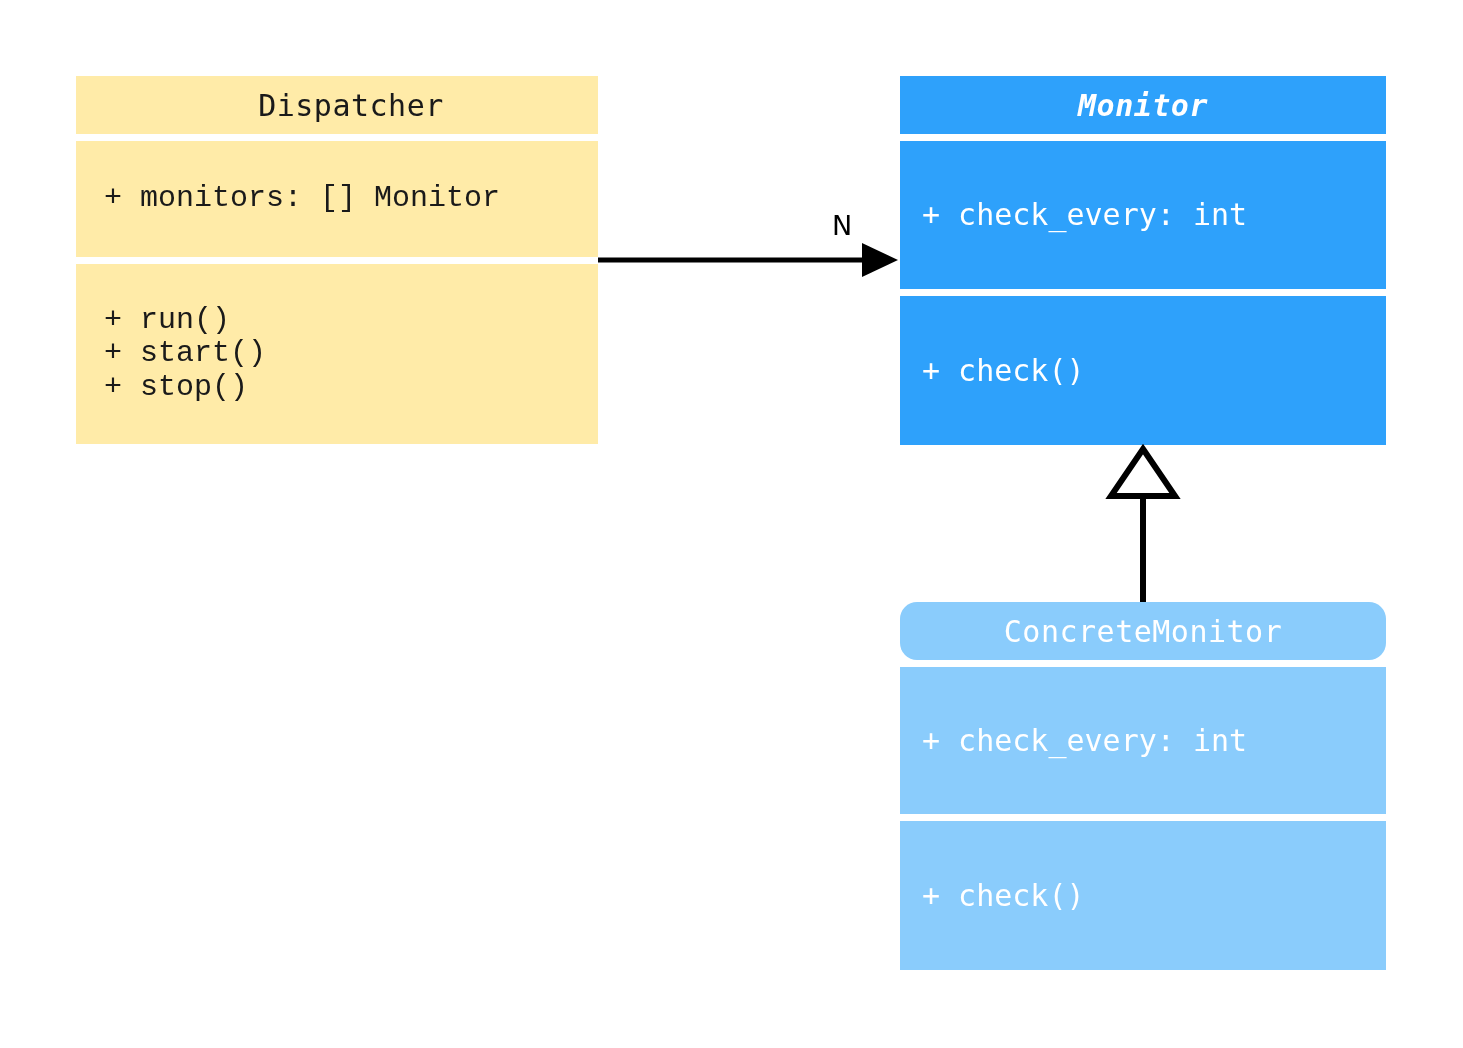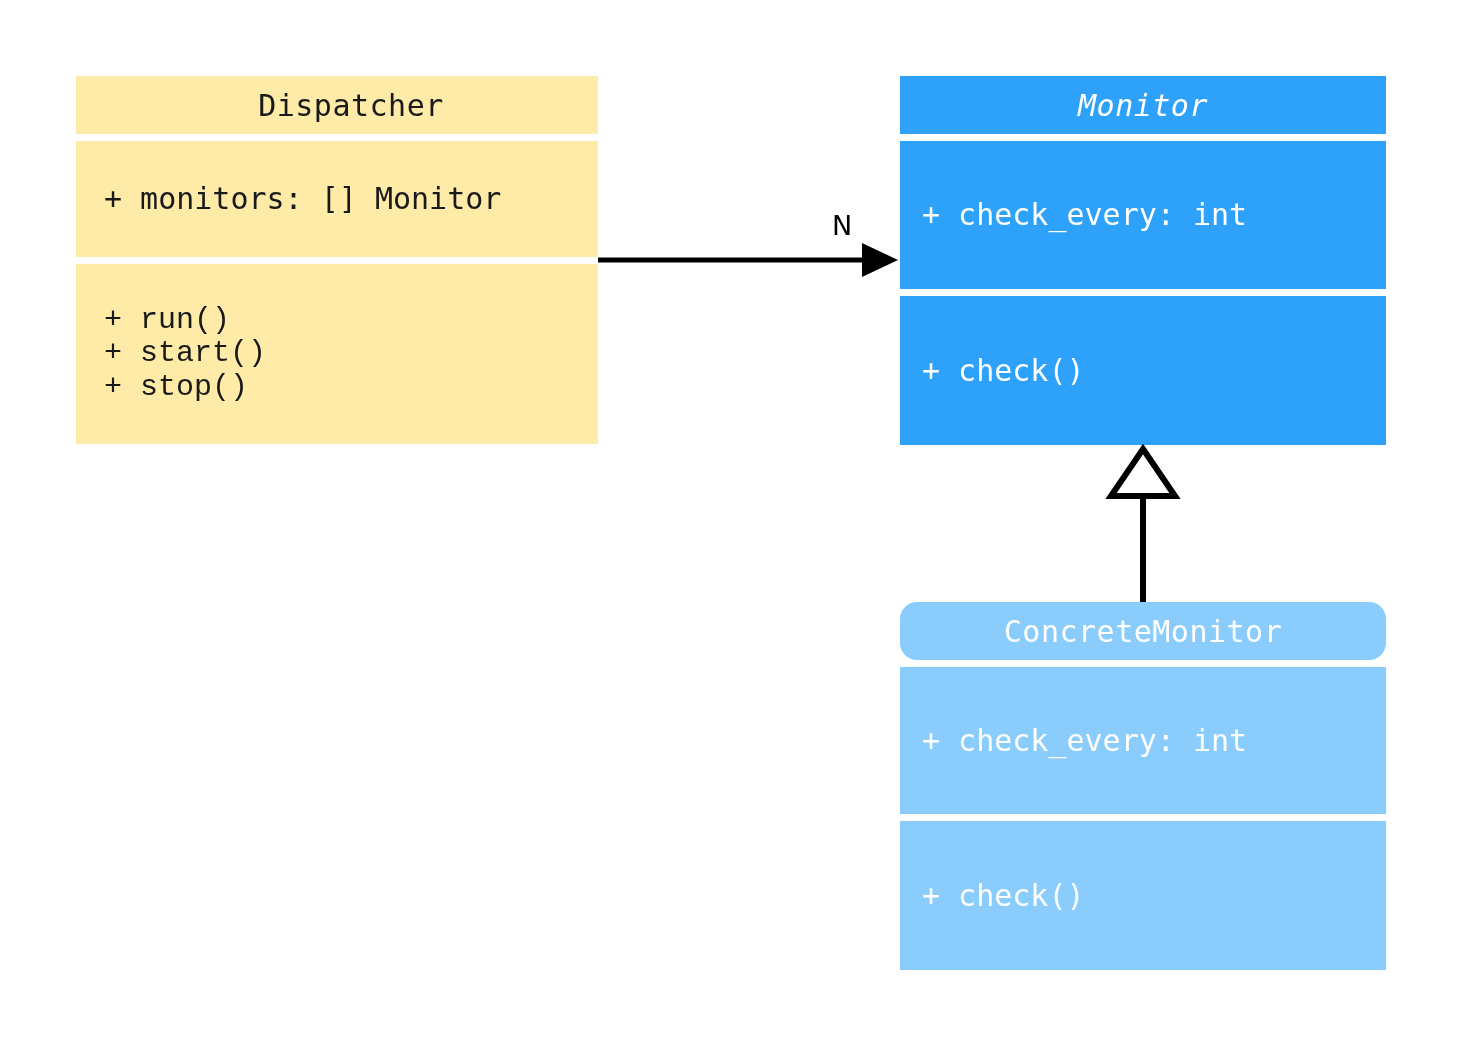--- a/index.html
+++ b/index.html
@@ -33,20 +33,21 @@
   .uml-title {
     display: flex;
     align-items: center;
     justify-content: center;
     font-size: 30px;
     letter-spacing: 0.5px;
     white-space: nowrap;
   }
   .uml-title.abstract {
     font-style: italic;
+    font-weight: bold;
   }
   .uml-members {
     display: flex;
     flex-direction: column;
     justify-content: center;
     padding-left: 22px;
     font-size: 30px;
     line-height: 1.12;
   }
   .uml-member {
@@ -86,21 +87,21 @@
   }
 </style>
 </head>
 <body>
 
 <div id="canvas">
 
   <div class="uml-class cls-dispatcher" style="left:76px; top:76px; width:522px; height:369px;">
     <div class="uml-compartment uml-title" style="height:58px;">Dispatcher</div>
     <div style="height:7px;"></div>
-    <div class="uml-compartment uml-members" style="height:116px;">
+    <div class="uml-compartment uml-members" style="height:116px;font-family:Liberation Mono, monospace;">
       <div class="uml-member">+ monitors: [] Monitor</div>
     </div>
     <div style="height:7px;"></div>
     <div class="uml-compartment uml-members" style="height:180px;font-family:Liberation Mono, monospace;">
       <div class="uml-member">+ run()</div>
       <div class="uml-member">+ start()</div>
       <div class="uml-member">+ stop()</div>
     </div>
   </div>
 

